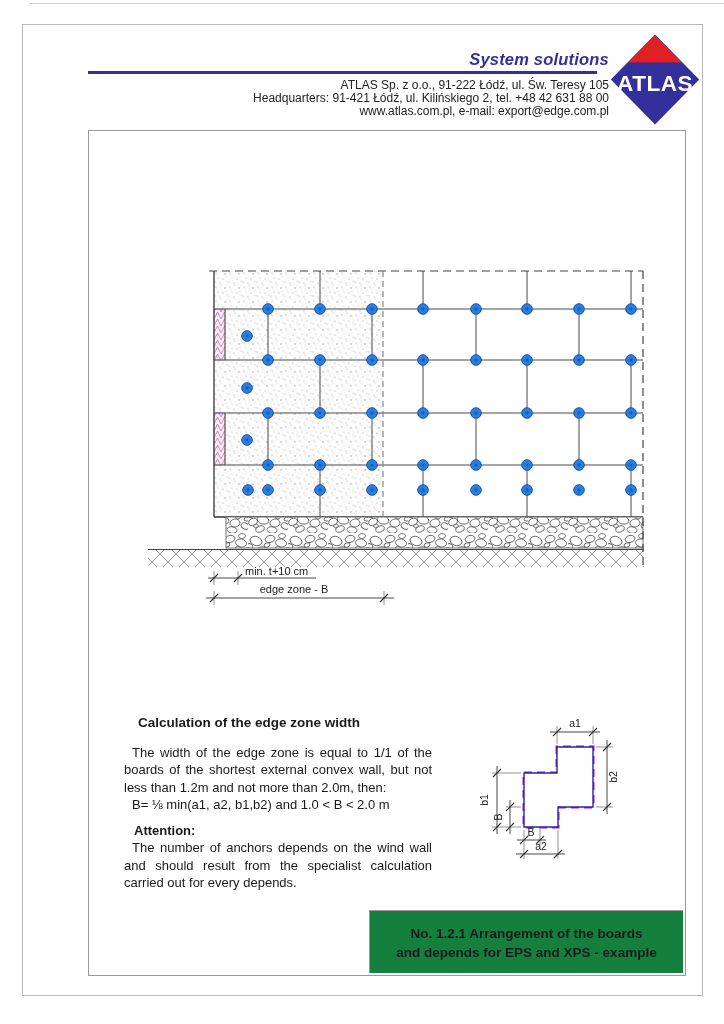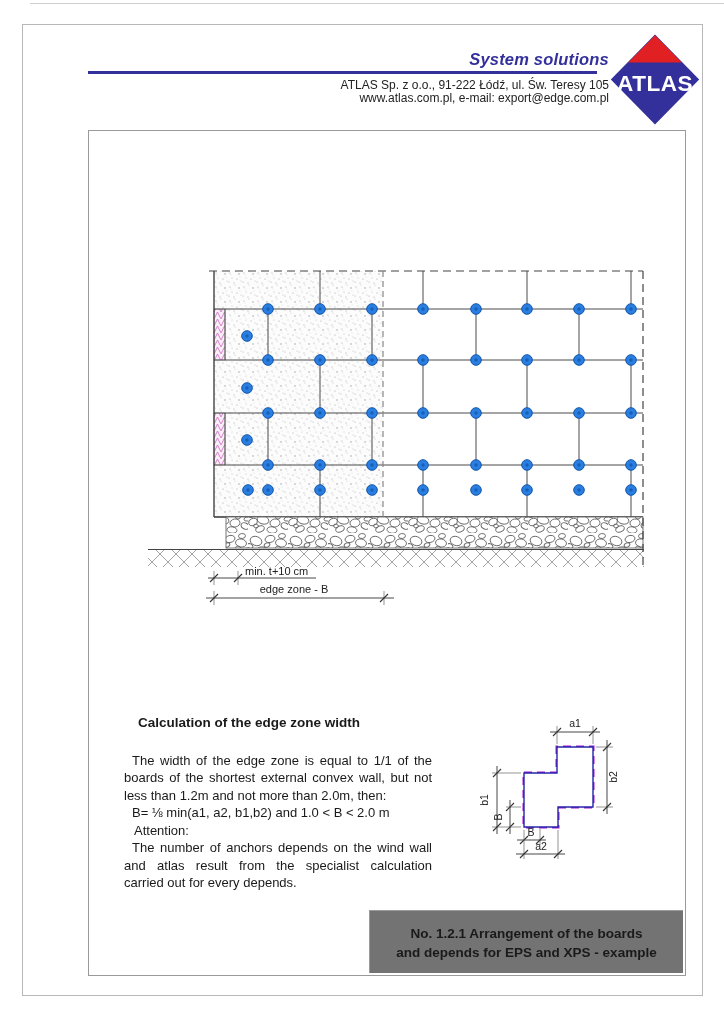--- a/index.html
+++ b/index.html
@@ -27,46 +27,47 @@
   .dim-line{stroke:#333;stroke-width:.9;}
   .tick{stroke:#333;stroke-width:1.1;}
   .witness{stroke:#666;stroke-width:.7;}
   .dim-text{font-size:11px;fill:#222;}
   .plan-dim-text{font-size:10.5px;fill:#222;}
   .plan-outer{fill:none;stroke:var(--plan_purple);stroke-width:3;stroke-dasharray:8 5;}
   .plan-inner{fill:#fff;stroke:var(--plan_blue);stroke-width:1.4;}
   .stone-outline{stroke:#666;stroke-width:.9;fill:none;}
   
   .text-col{left:124px;top:714px;width:308px;font-size:13px;line-height:17.5px;}
-  .heading{font-weight:bold;font-size:13.5px;margin:0 0 20px 14px;}
+  .heading{font-weight:bold;font-size:13.5px;margin:0 0 12px 14px;}
   .jpara div{text-align:justify;text-align-last:justify;}
   .jpara div:last-child{text-align-last:left;}
   .jpara div:first-child{text-indent:8px;}
   .formula{padding-left:8px;}
   .t-line{margin-top:12px;padding-left:8px;}
   .t-line b{font-weight:bold;}
-  .attention{font-weight:normal;padding-left:10px;}
+  .attention{font-weight:bold;margin-top:8px;padding-left:10px;}
   
-  .title-block{left:369px;top:910px;width:314px;height:63px;background:#737373;
+  .title-block{left:369px;top:910px;width:314px;height:63px;background:#15803d;
                border-top:1px solid #9a9a9a;border-left:1px solid #9a9a9a;
                text-align:center;font-weight:bold;font-size:13.5px;line-height:19px;
                padding-top:13px;box-sizing:border-box;}
 </style>
 </head>
 <body>
 
 <div class="page">
 
   <div class="abs scan-line"></div>
   <div class="abs outer-border"></div>
 
   <div class="abs header-rule"></div>
   <div class="abs tagline">System solutions</div>
   <div class="abs address">
     <div>ATLAS Sp. z o.o.,  91-222 Łódź, ul. Św. Teresy 105</div>
+    <div>Headquarters: 91-421 Łódź, ul. Kilińskiego 2,  tel. +48 42 631 88 00</div>
     <div>www.atlas.com.pl,   e-mail: export@edge.com.pl</div>
   </div>
   <svg class="abs logo" width="94" height="97" viewBox="0 0 100 100">
     <polygon points="50,2 97,50 50,98 3,50" fill="var(--brand_blue)"></polygon>
     <polygon points="50,3 78.5,32 21.5,32" fill="var(--brand_red)"></polygon>
     <text x="50" y="62" text-anchor="middle" font-size="24" fill="#ffffff" letter-spacing="0.5">ATLAS</text>
   </svg>
 
   <div class="abs inner-frame"></div>
 
@@ -274,21 +275,21 @@
     <div class="heading">Calculation of the edge zone width</div>
     <div class="jpara">
         <div>The width of the edge zone is equal to 1/1 of the</div>
         <div>boards of the shortest external convex wall, but not</div>
         <div>less than 1.2m and not more than 2.0m, then:</div>
       </div>
     <div class="formula">B= ⅛ min(a1, a2, b1,b2) and 1.0 &lt; B &lt; 2.0 m</div>
     <div class="attention">Attention:</div>
     <div class="jpara">
         <div>The number of anchors depends on the wind wall</div>
-        <div>and atlas result from the specialist calculation</div>
+        <div>and should result from the specialist calculation</div>
         <div>carried out for every depends.</div>
       </div>
   </div>
 
   <svg class="abs" style="left:466px;top:696px;" width="205" height="180" viewBox="0 0 205 180">
     <g>
       <path class="plan-outer" d="M58,77 L91,77 L91,51 L127,51 L127,111 L92,111 L92,131 L58,131 Z"></path>
       <path class="plan-inner" d="M58,77 L91,77 L91,51 L127,51 L127,111 L92,111 L92,131 L58,131 Z"></path>
     </g>
     <g>

